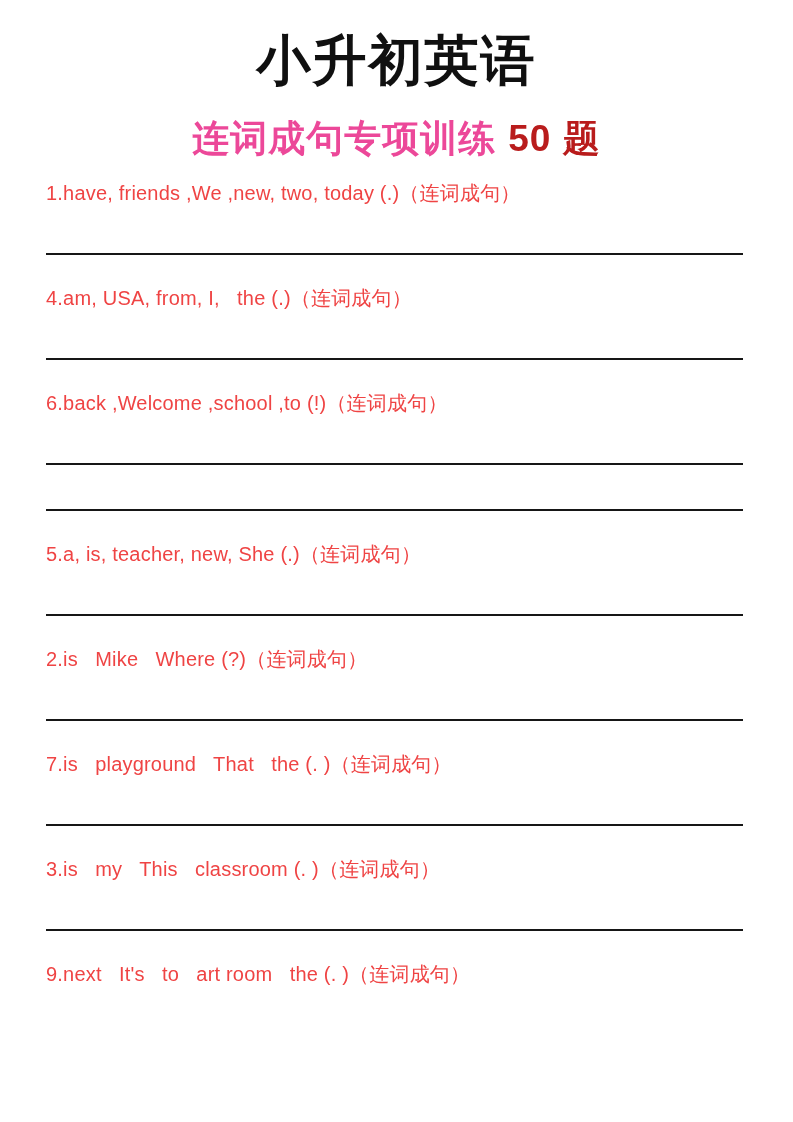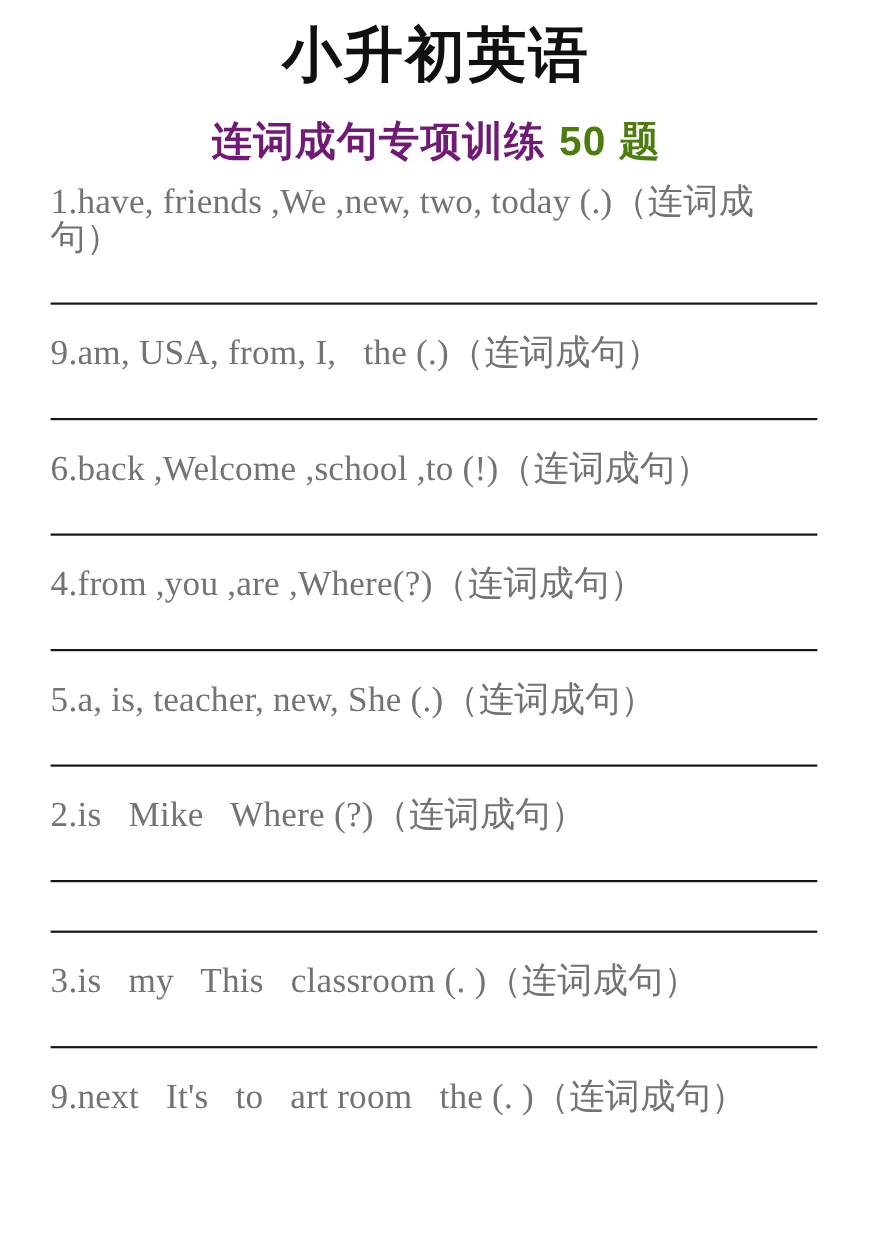--- a/index.html
+++ b/index.html
@@ -7,21 +7,21 @@
     background: #ffffff;
     font-family: "Liberation Sans", "DejaVu Sans", sans-serif;
   }
   .page {
     position: relative;
     width: 793px;
     height: 1122px;
     margin: 0 auto;
     background: #ffffff;
     overflow: hidden;
-    padding-top: 18px;
+    padding-top: 28px;
   }
   .page-title {
     text-align: center;
     font-size: 54px;
     font-weight: bold;
     color: #101010;
     line-height: 1.2;
     letter-spacing: 2px;
   }
   .page-subtitle {
@@ -36,78 +36,77 @@
     margin-left: 12px;
   }
   .questions {
     margin-top: 16px;
     padding-left: 46px;
     padding-right: 50px;
   }
   .q-block { margin-bottom: 27px; }
   .q-block:last-child { margin-bottom: 16px; }
   .q-text {
-    font-size: 32px;
-    color: #737373;
+    font-size: 20px;
+    color: #ef4444;
     line-height: 32px;
     white-space: pre-wrap;
     letter-spacing: 0.2px;
-    font-family: Liberation Serif, serif;
   }
   .answer-line {
     margin-top: 44px;
     border-top: 2px solid #161616;
     height: 0;
     width: 100%;
   }
 </style>
 </head>
 <body>
 
 <div class="page">
 
   <h1 class="page-title" style="color: rgb(16, 16, 16);">小升初英语</h1>
 
   <h2 class="page-subtitle">
-    <span class="subtitle-red" style="color: #701a75;">连词成句专项训练</span><span class="subtitle-count" style="color: #4d7c0f;">50 题</span>
+    <span class="subtitle-red" style="color: #ec4899;">连词成句专项训练</span><span class="subtitle-count" style="color: #b91c1c;">50 题</span>
   </h2>
 
   <div class="questions">
 
     <div class="q-block">
       <p class="q-text">1.have, friends ,We ,new, two, today (.)（连词成句）</p>
       <div class="answer-line"></div>
     </div>
 
     <div class="q-block">
-      <p class="q-text">9.am, USA, from, I,   the (.)（连词成句）</p>
+      <p class="q-text">4.am, USA, from, I,   the (.)（连词成句）</p>
       <div class="answer-line"></div>
     </div>
 
     <div class="q-block">
       <p class="q-text">6.back ,Welcome ,school ,to (!)（连词成句）</p>
       <div class="answer-line"></div>
     </div>
 
     <div class="q-block">
-      <p class="q-text">4.from ,you ,are ,Where(?)（连词成句）</p>
       <div class="answer-line"></div>
     </div>
 
     <div class="q-block">
       <p class="q-text">5.a, is, teacher, new, She (.)（连词成句）</p>
       <div class="answer-line"></div>
     </div>
 
     <div class="q-block">
       <p class="q-text">2.is   Mike   Where (?)（连词成句）</p>
       <div class="answer-line"></div>
     </div>
 
     <div class="q-block">
+      <p class="q-text">7.is   playground   That   the (. )（连词成句）</p>
       <div class="answer-line"></div>
     </div>
 
     <div class="q-block">
       <p class="q-text">3.is   my   This   classroom (. )（连词成句）</p>
       <div class="answer-line"></div>
     </div>
 
     <div class="q-block">
       <p class="q-text">9.next   It's   to   art room   the (. )（连词成句）</p>

